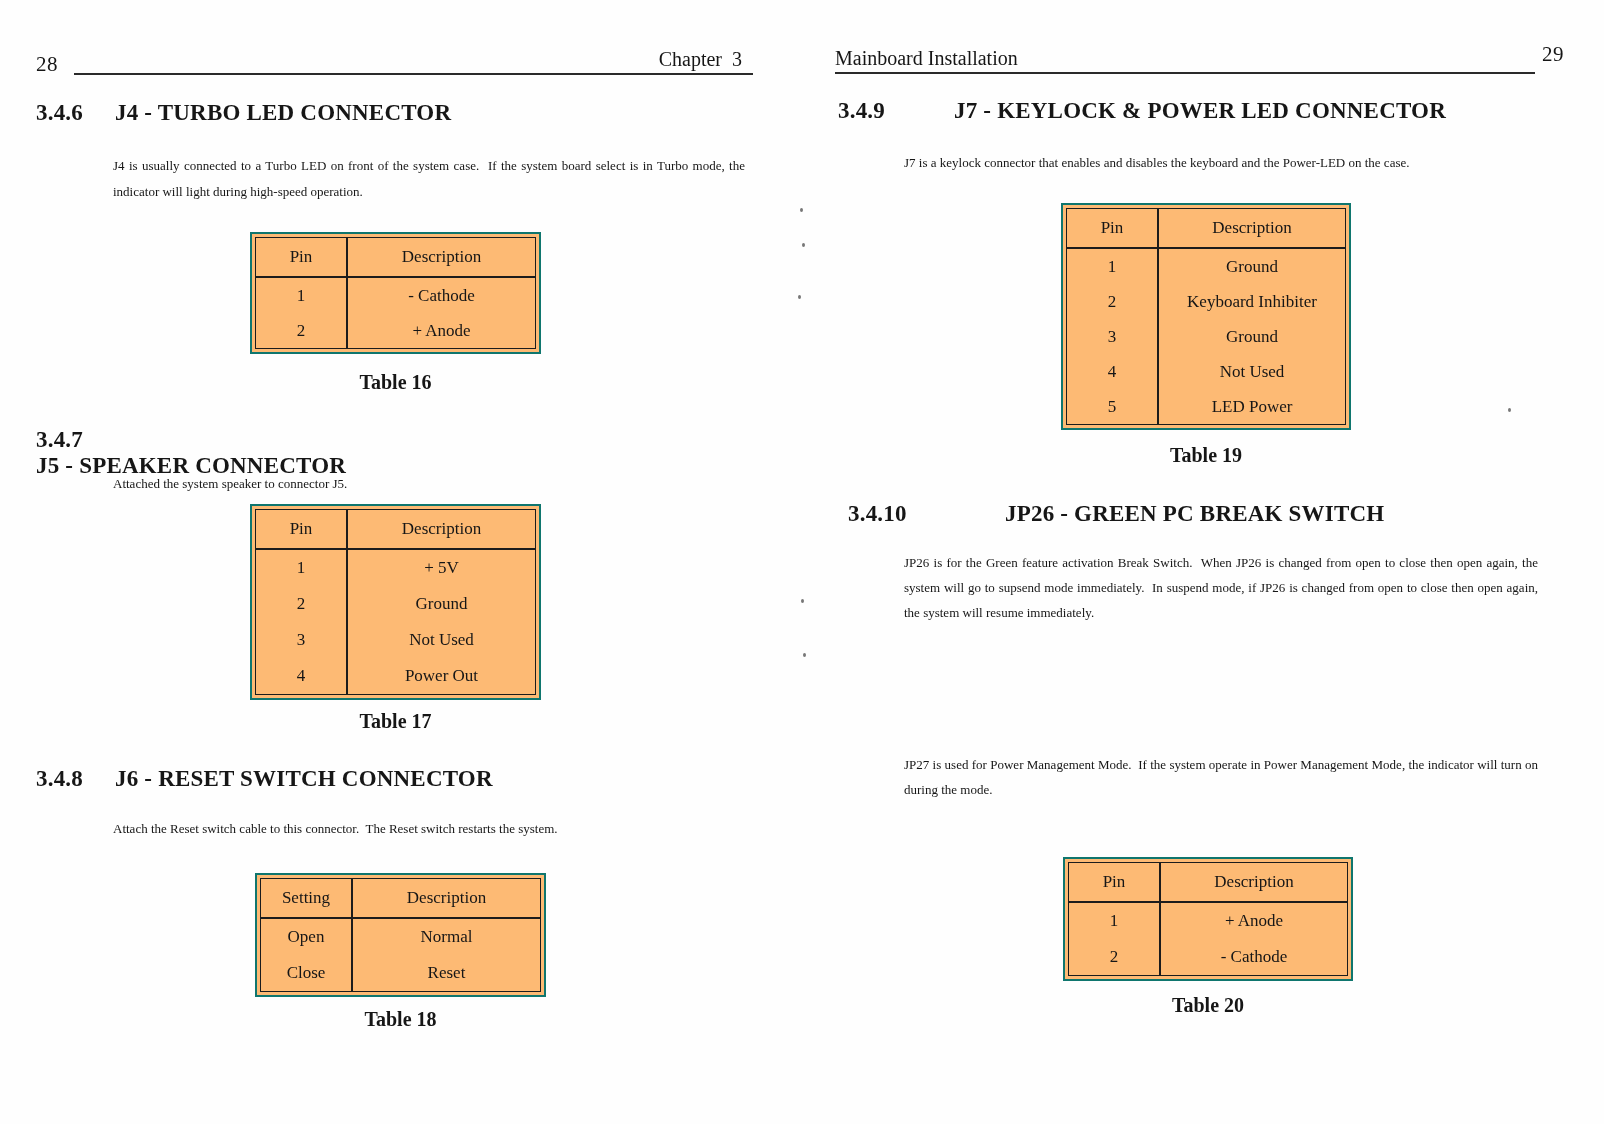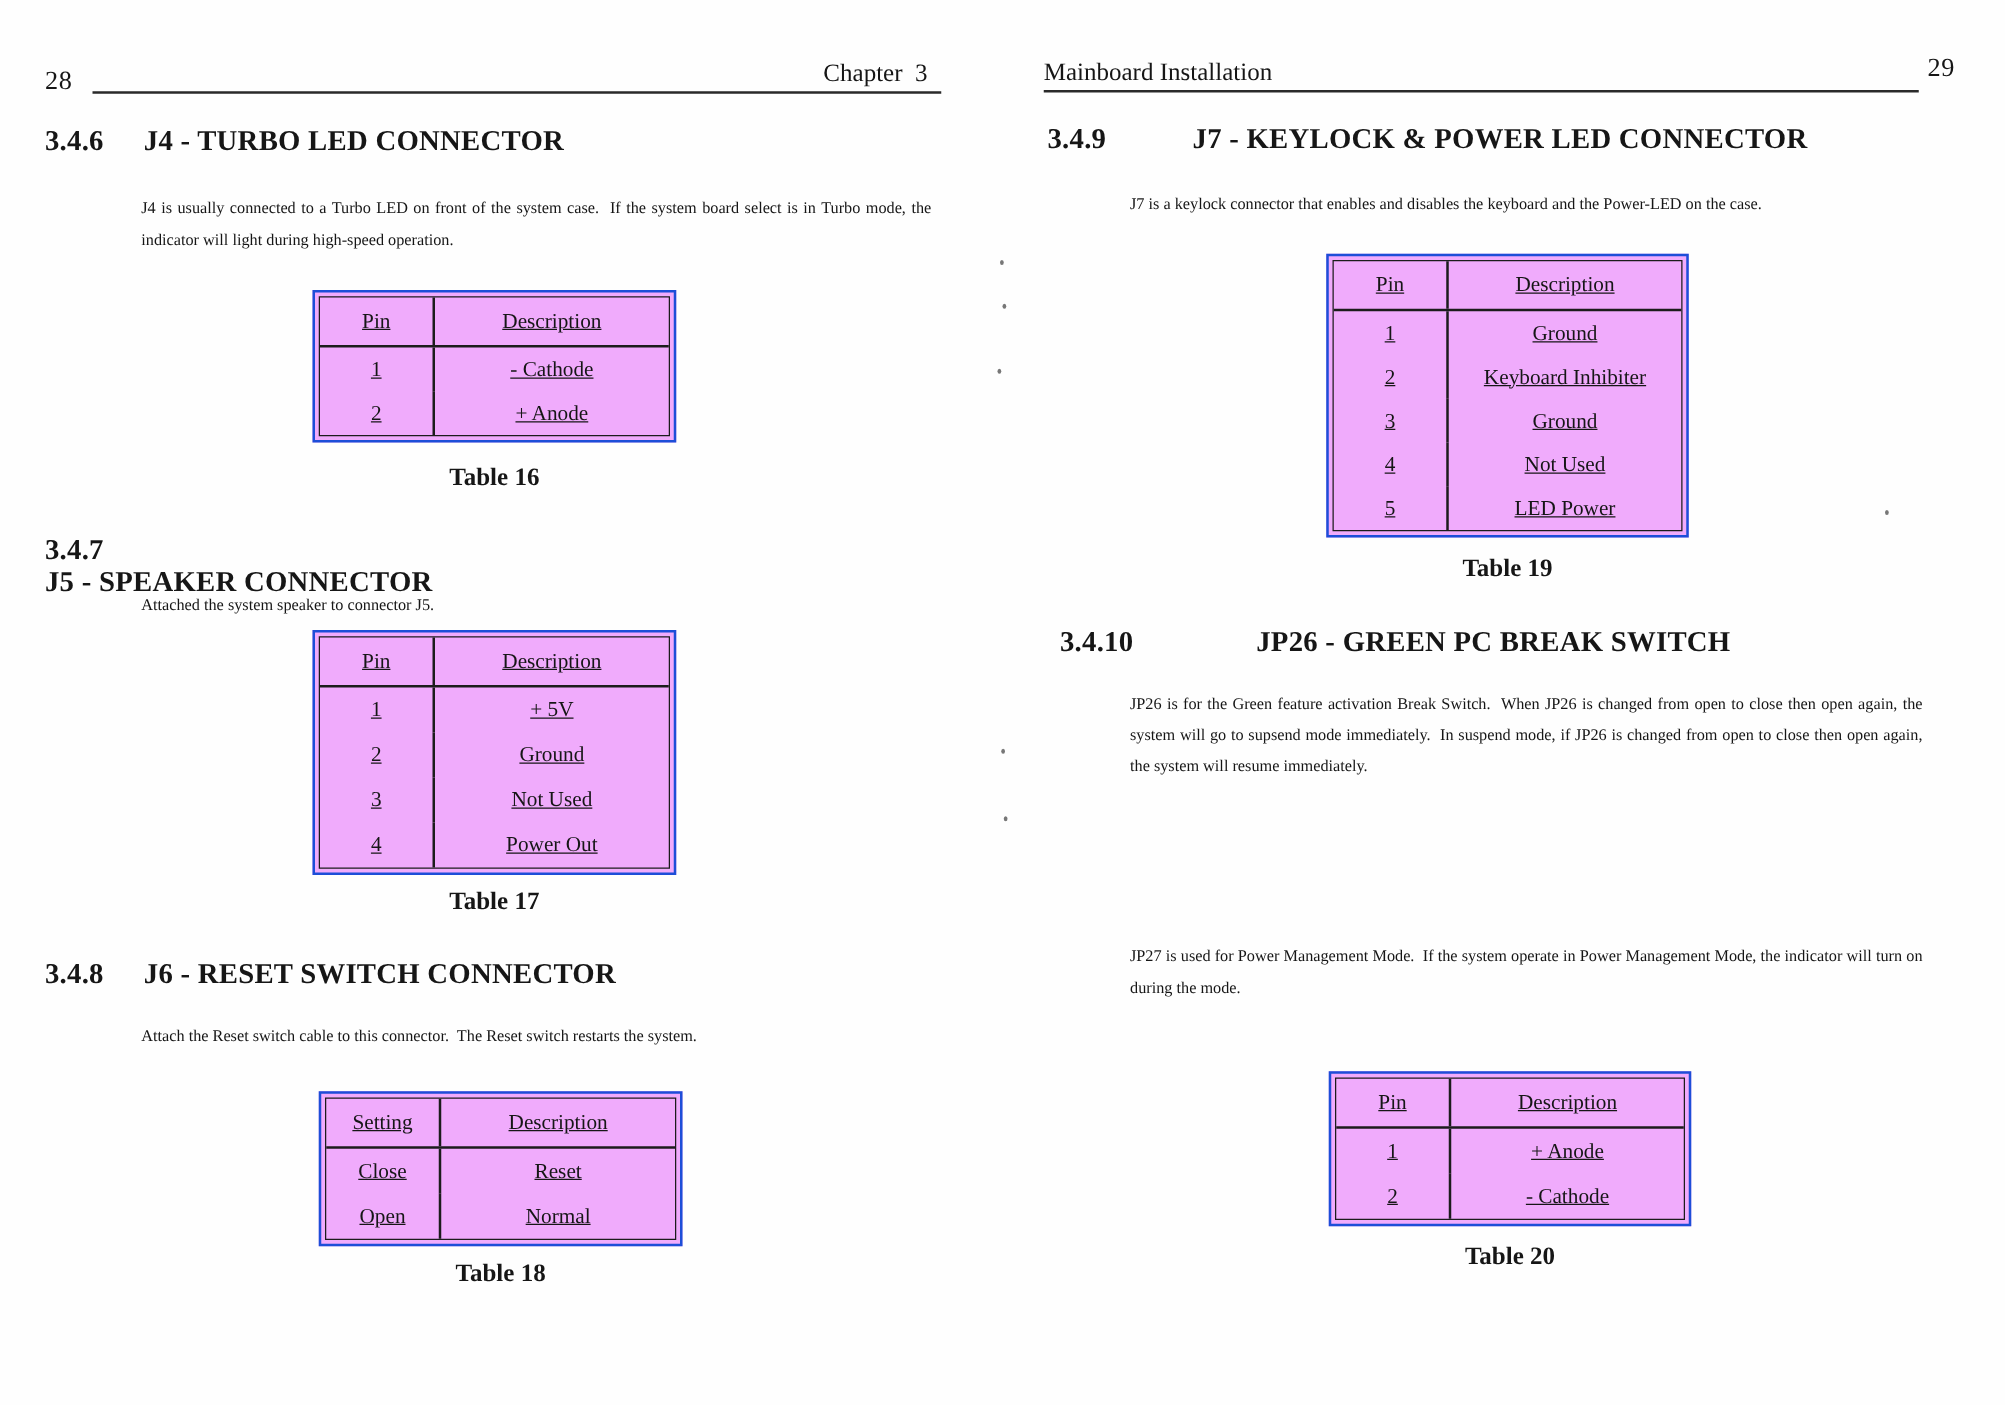--- a/index.html
+++ b/index.html
@@ -27,25 +27,24 @@
 
   
   .body-par {
     font-size:13px; line-height:26px;
     text-align:justify; white-space:pre-wrap;
   }
   .lh25 { line-height:25px; }
 
   
   .doc-table {
-    border:2px solid #1d4ed8;
+    border:2px solid #0f766e;
     padding:3px;
-    background:#f0abfc;
+    background:#fdba74;
     box-sizing:border-box;
-    text-decoration:underline;
   }
   .tbl-inner { border:1px solid #1c1c1c; }
   .tr { display:flex; align-items:stretch; }
   .tr.head { border-bottom:2px solid #1c1c1c; height:38px; }
   .td {
     display:flex; align-items:center; justify-content:center;
     font-size:17px; text-align:center;
   }
   .c1 { width:90px; border-right:2px solid #1c1c1c; }
   .c2 { flex:1; }
@@ -133,26 +132,26 @@
   </div>
   <div class="abs body-par" style="left:113px; top:816px; width:632px;">Attach the Reset switch cable to this connector.  The Reset switch restarts the system.</div>
 
   <div class="abs doc-table" style="left:255px; top:873px; width:291px;">
     <div class="tbl-inner">
       <div class="tr head">
         <div class="td c1">Setting</div>
         <div class="td c2">Description</div>
       </div>
       <div class="tr r36">
+        <div class="td c1">Open</div>
+        <div class="td c2">Normal</div>
+      </div>
+      <div class="tr r36">
         <div class="td c1">Close</div>
         <div class="td c2">Reset</div>
-      </div>
-      <div class="tr r36">
-        <div class="td c1">Open</div>
-        <div class="td c2">Normal</div>
       </div>
     </div>
   </div>
   <div class="abs tbl-caption" style="left:255px; top:1008px; width:291px;">Table 18</div>
 
   <div class="abs running-hdr" style="left:835px; top:47px;">Mainboard Installation</div>
   <div class="abs hrule" style="left:835px; top:72px; width:700px;"></div>
   <div class="abs page-num" style="left:1542px; top:42px;">29</div>
 
   <div class="abs sec-head w68" style="left:838px; top:98px;gap:48px;">

